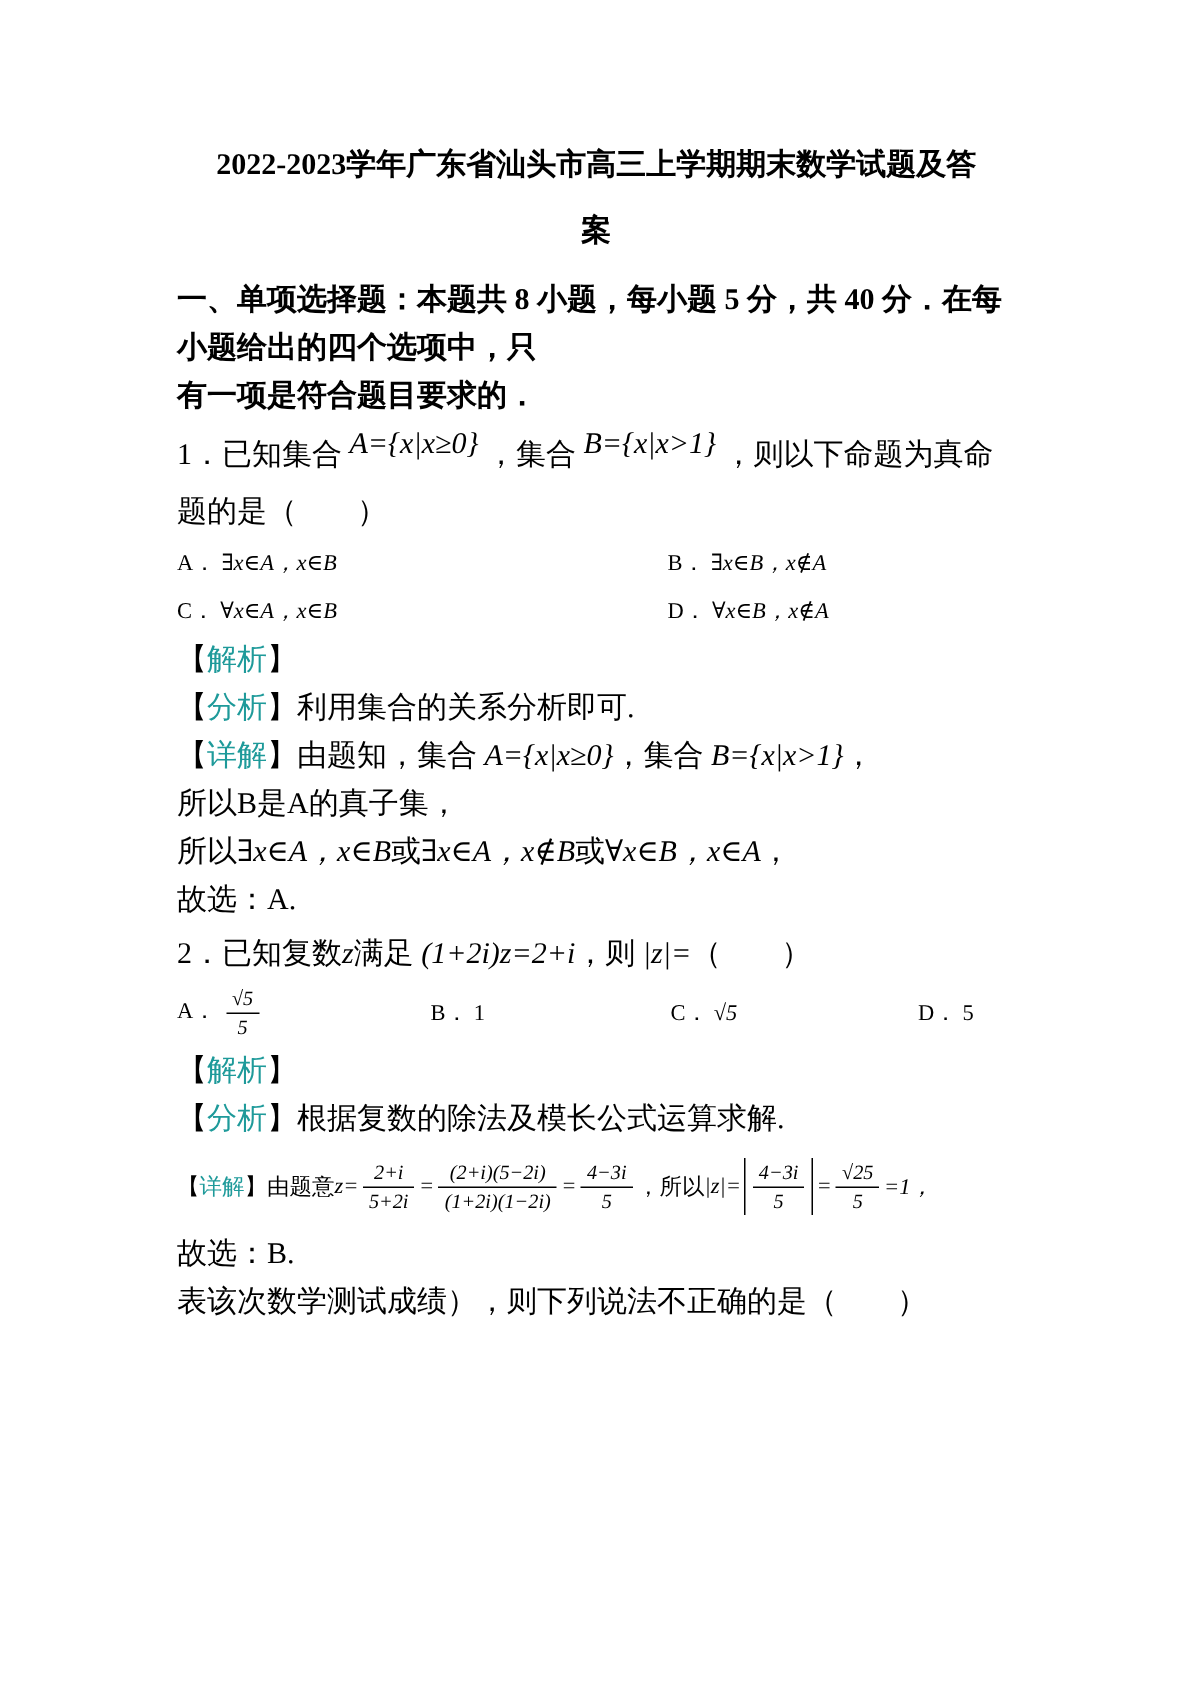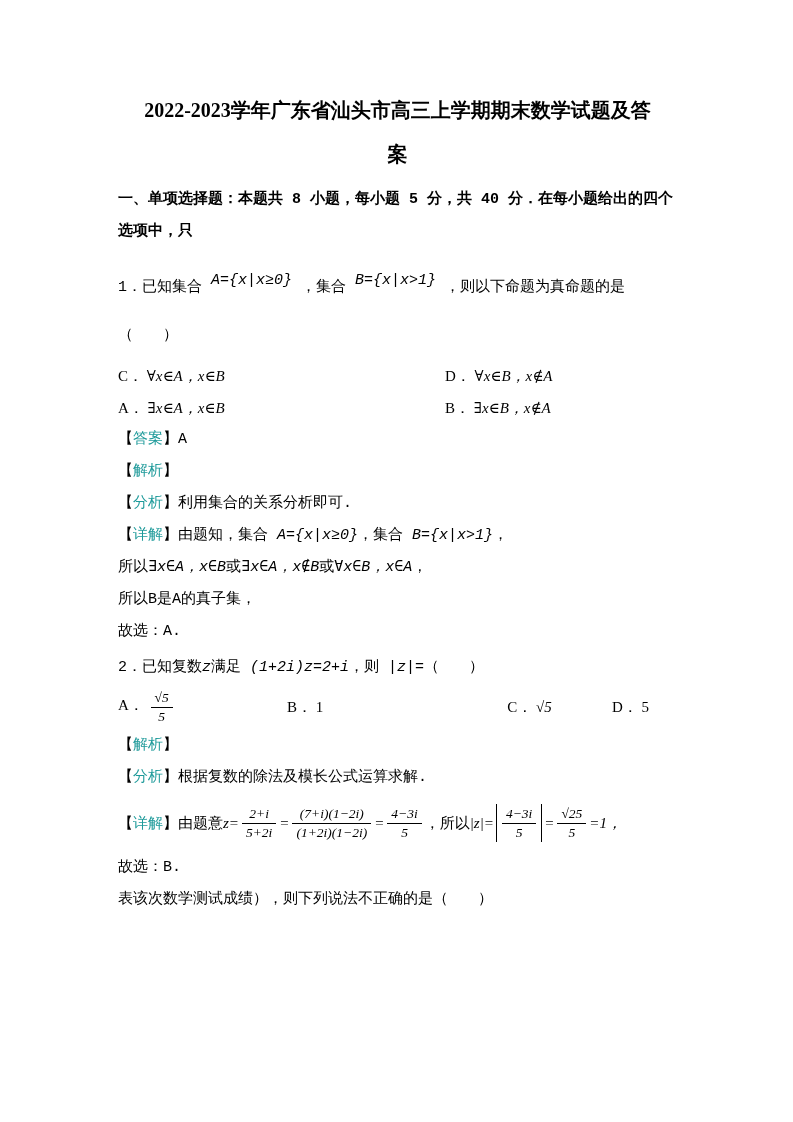--- a/index.html
+++ b/index.html
@@ -7,101 +7,99 @@
     position:relative;
     width:793px;
     height:962px;
     background:#ffffff;
     font-family:"Liberation Serif","DejaVu Serif",serif;
     color:#000;
     overflow:hidden;
   }
   .content { padding:88px 116px 0 118px; font-size:15px; }
   .title { text-align:center; font-weight:bold; font-size:20px; line-height:44px; margin-bottom:8px; }
-  .line { font-size:15px; line-height:32px;font-family:Liberation Mono, monospace; }
+  .line { font-size:20px; line-height:32px; }
   .bold { font-weight:bold; }
-  .stem { line-height:48px; margin-top:16px; }
+  .stem { line-height:38px; margin-top:4px; }
   .math { font-style:italic; }
   .raised { position:relative; top:-7px; }
   .tag { color:var(--accent,#1E9A9A); }
   .optrow { display:flex; line-height:32px; }
   .optrow .left { width:327px; }
   .optrow4 { display:flex; align-items:center; min-height:46px; }
-  .optrow4 .c1 { width:169px; } .optrow4 .c2 { width:160px; } .optrow4 .c3 { width:165px;text-align:center; }
+  .optrow4 .c1 { width:169px; } .optrow4 .c2 { width:160px; } .optrow4 .c3 { width:165px; }
   .frac { display:inline-block; vertical-align:middle; text-align:center; font-style:italic; line-height:1.15; margin:0 3px; }
   .frac .fnum { display:block; padding:0 4px 1px; font-size:13.5px; }
   .frac .fden { display:block; border-top:1px solid #000; padding:1px 4px 0; font-size:13.5px; }
   .abs { display:inline-block; border-left:1px solid #000; border-right:1px solid #000; padding:2px 2px; vertical-align:middle; margin:0 2px; }
   .eqline { display:flex; align-items:center; min-height:58px; white-space:nowrap; }
   .eqline > span { flex:0 0 auto; }
   .gap-sm { margin-top:4px; }
 </style>
 </head>
 <body>
 
 <div class="page">
   <div class="content">
 
     <div class="title">
       <div>2022-2023学年广东省汕头市高三上学期期末数学试题及答</div>
       <div>案</div>
     </div>
 
     <div class="line bold">一、单项选择题：本题共 8 小题，每小题 5 分，共 40 分．在每小题给出的四个选项中，只</div>
+    <div class="line bold">有一项是符合题目要求的．</div>
 
     <div class="line stem">
       <span>1．已知集合</span>
       <span class="math raised">A={x|x≥0}</span>
       <span>，集合</span>
       <span class="math raised">B={x|x&gt;1}</span>
       <span>，则以下命题为真命题的是（　　）</span>
     </div>
 
     <div class="optrow">
       <span class="left">
+        <span>A．</span>
+        <span class="math">∃x∈A，x∈B</span>
+      </span>
+      <span>
+        <span>B．</span>
+        <span class="math">∃x∈B，x∉A</span>
+      </span>
+    </div>
+    <div class="optrow">
+      <span class="left">
         <span>C．</span>
         <span class="math">∀x∈A，x∈B</span>
       </span>
       <span>
         <span>D．</span>
         <span class="math">∀x∈B，x∉A</span>
       </span>
     </div>
-    <div class="optrow">
-      <span class="left">
-        <span>A．</span>
-        <span class="math">∃x∈A，x∈B</span>
-      </span>
-      <span>
-        <span>B．</span>
-        <span class="math">∃x∈B，x∉A</span>
-      </span>
-    </div>
 
-    <div class="line">
-      <span>【</span><span class="tag">答案</span><span>】</span><span>A</span>
-    </div>
 
     <div class="line">
       <span>【</span><span class="tag">解析</span><span>】</span>
     </div>
 
     <div class="line">
       <span>【</span><span class="tag">分析</span><span>】</span><span>利用集合的关系分析即可.</span>
     </div>
 
     <div class="line">
       <span>【</span><span class="tag">详解</span><span>】</span><span>由题知，集合</span>
       <span class="math">A={x|x≥0}</span><span>，集合</span>
       <span class="math">B={x|x&gt;1}</span><span>，</span>
     </div>
+    <div class="line">所以B是A的真子集，</div>
     <div class="line">
       <span>所以</span><span class="math">∃x∈A，x∈B</span><span>或</span><span class="math">∃x∈A，x∉B</span><span>或</span><span class="math">∀x∈B，x∈A</span><span>，</span>
     </div>
-    <div class="line">所以B是A的真子集，</div>
     <div class="line">故选：A.</div>
 
     <div class="line gap-sm">
       <span>2．已知复数</span><span class="math">z</span><span>满足</span>
       <span class="math">(1+2i)z=2+i</span><span>，则</span>
       <span class="math">|z|=</span><span>（　　）</span>
     </div>
 
     <div class="optrow4">
       <span class="c1">
@@ -139,21 +137,21 @@
         <span class="tag">详解</span>
         <span>】</span>
         <span>由题意</span>
       <span class="math">z=</span>
       <span class="frac">
           <span class="fnum">2+i</span>
           <span class="fden">5+2i</span>
         </span>
       <span class="math">=</span>
       <span class="frac">
-          <span class="fnum">(7+i)(1−2i)</span>
+          <span class="fnum">(2+i)(5−2i)</span>
           <span class="fden">(1+2i)(1−2i)</span>
         </span>
       <span class="math">=</span>
       <span class="frac">
           <span class="fnum">4−3i</span>
           <span class="fden">5</span>
         </span>
       <span>，所以</span>
       <span class="math">|z|=</span>
       <span class="abs">

